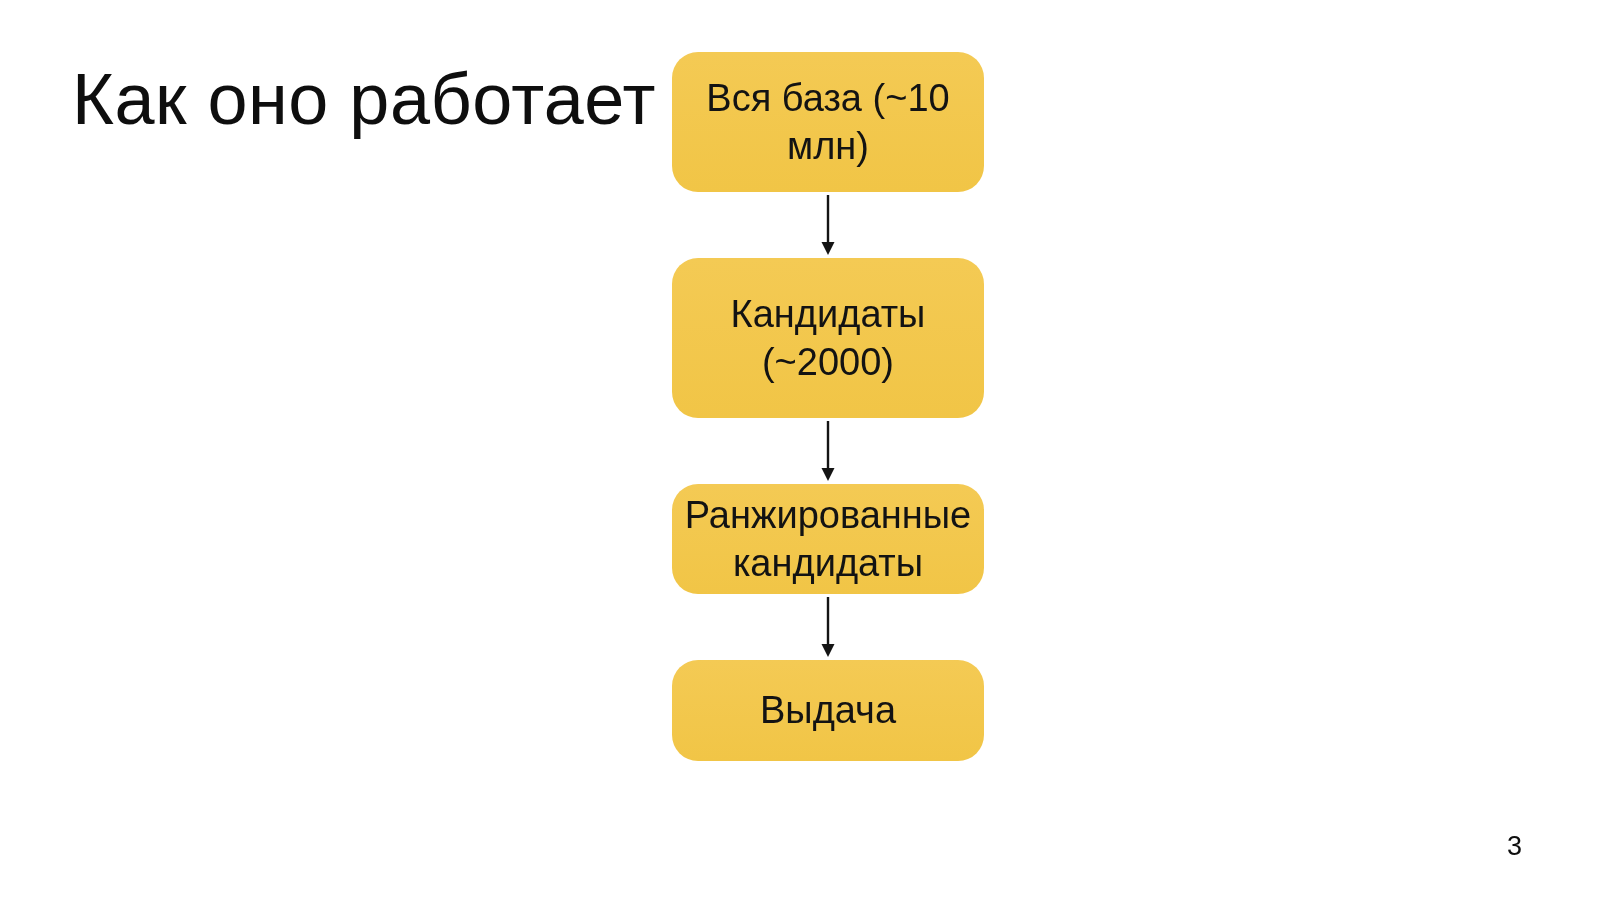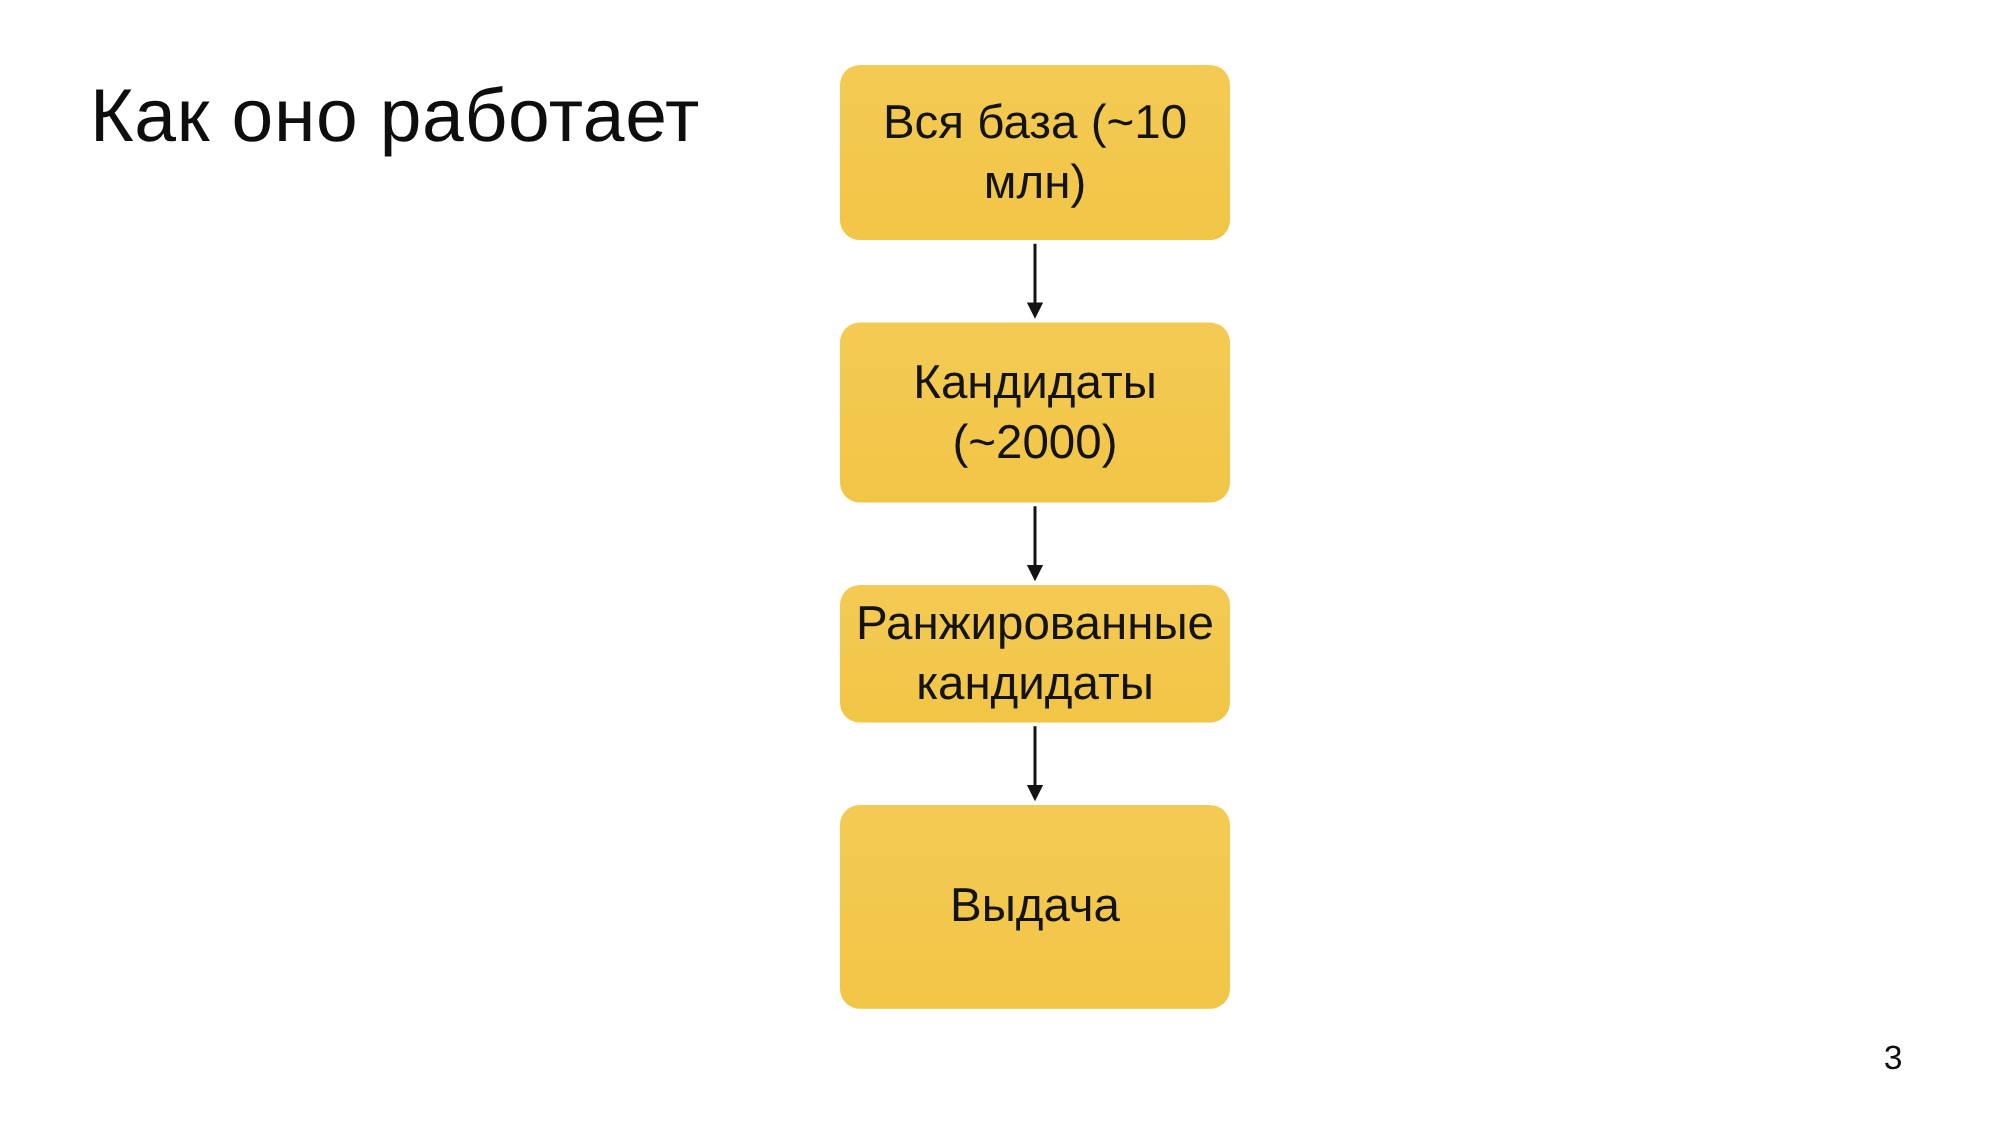--- a/index.html
+++ b/index.html
@@ -14,53 +14,53 @@
     background: #ffffff;
     overflow: hidden;
     font-family: "Liberation Sans", sans-serif;
     color: #141414;
   }
   .slide-title {
     position: absolute;
     left: 72px;
     top: 58px;
     margin: 0;
-    font-size: 60px;
+    font-size: 72px;
     font-weight: 400;
     letter-spacing: 0.5px;
     color: #0e0e0e;
     white-space: nowrap;
   }
   .flow {
     position: absolute;
     left: 672px;
     top: 52px;
     width: 312px;
     display: flex;
     flex-direction: column;
     align-items: center;
   }
   .flow-node {
     width: 100%;
     box-sizing: border-box;
     padding: 0 8px;
-    border-radius: 16px;
+    border-radius: 26px;
     background: linear-gradient(180deg, #f4ca54 0%, #f1c546 100%);
     display: flex;
     align-items: center;
     justify-content: center;
     text-align: center;
     font-size: 38px;
     line-height: 1.27;
     color: #131313;
   }
   .flow-node.h1 { height: 140px; }
-  .flow-node.h2 { height: 144px; justify-content: center; }
+  .flow-node.h2 { height: 160px; justify-content: center; }
   .flow-node.h3 { height: 110px; }
-  .flow-node.h4 { height: 163px; }
+  .flow-node.h4 { height: 101px; }
   .flow-arrow {
     height: 66px;
     display: flex;
     align-items: center;
     justify-content: center;
   }
   .flow-arrow svg { display: block; }
   .page-number {
     position: absolute;
     top: 831px;

